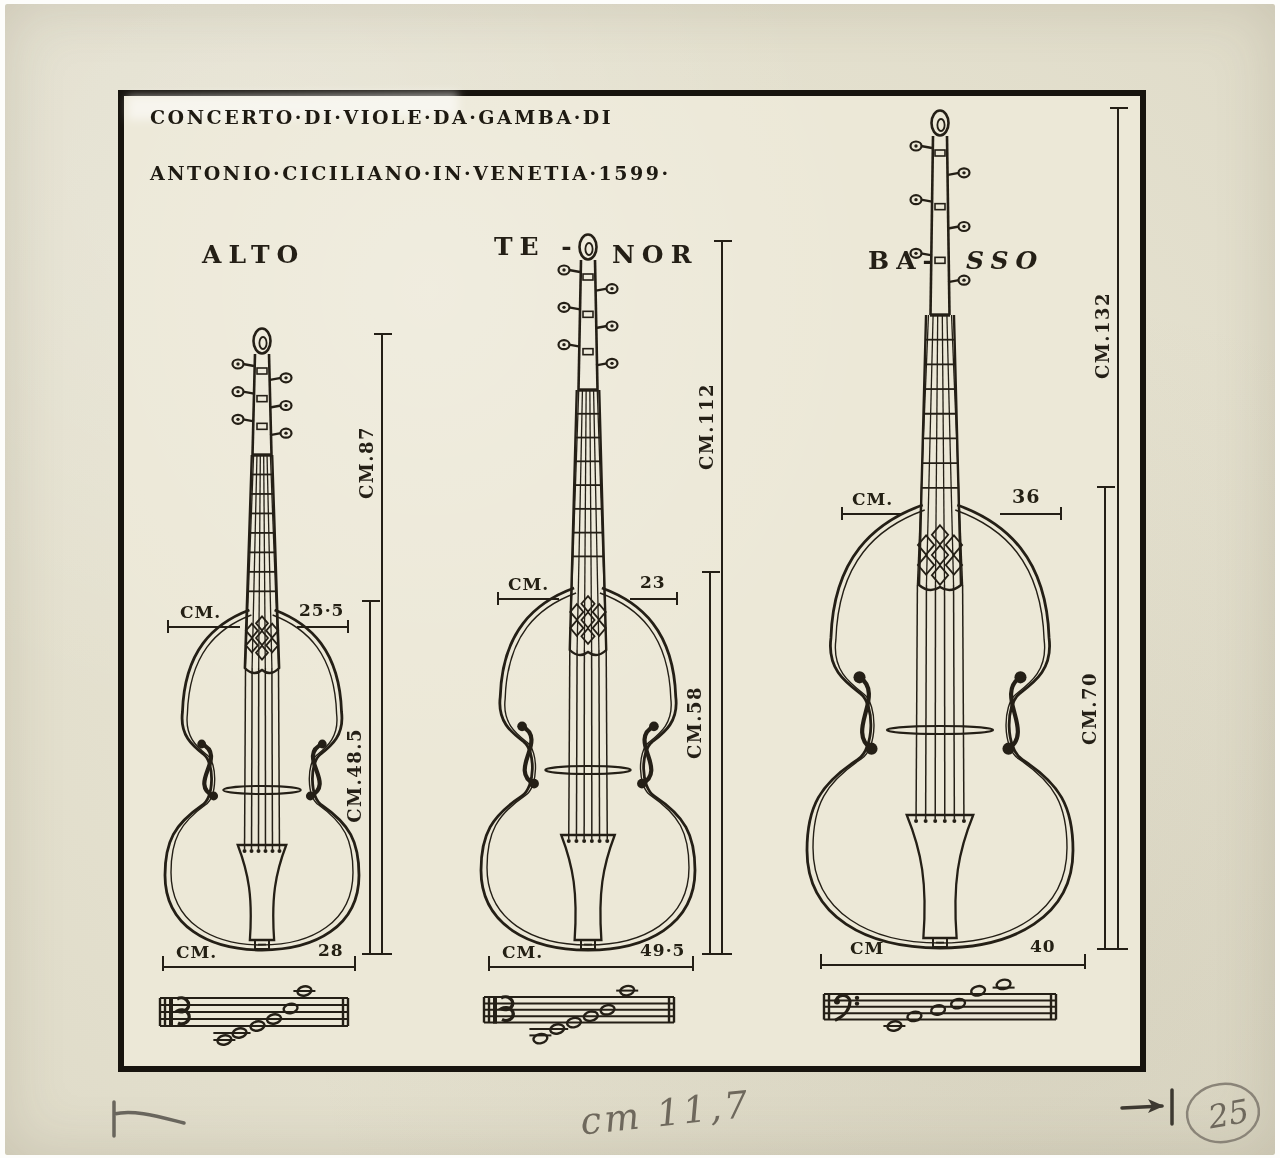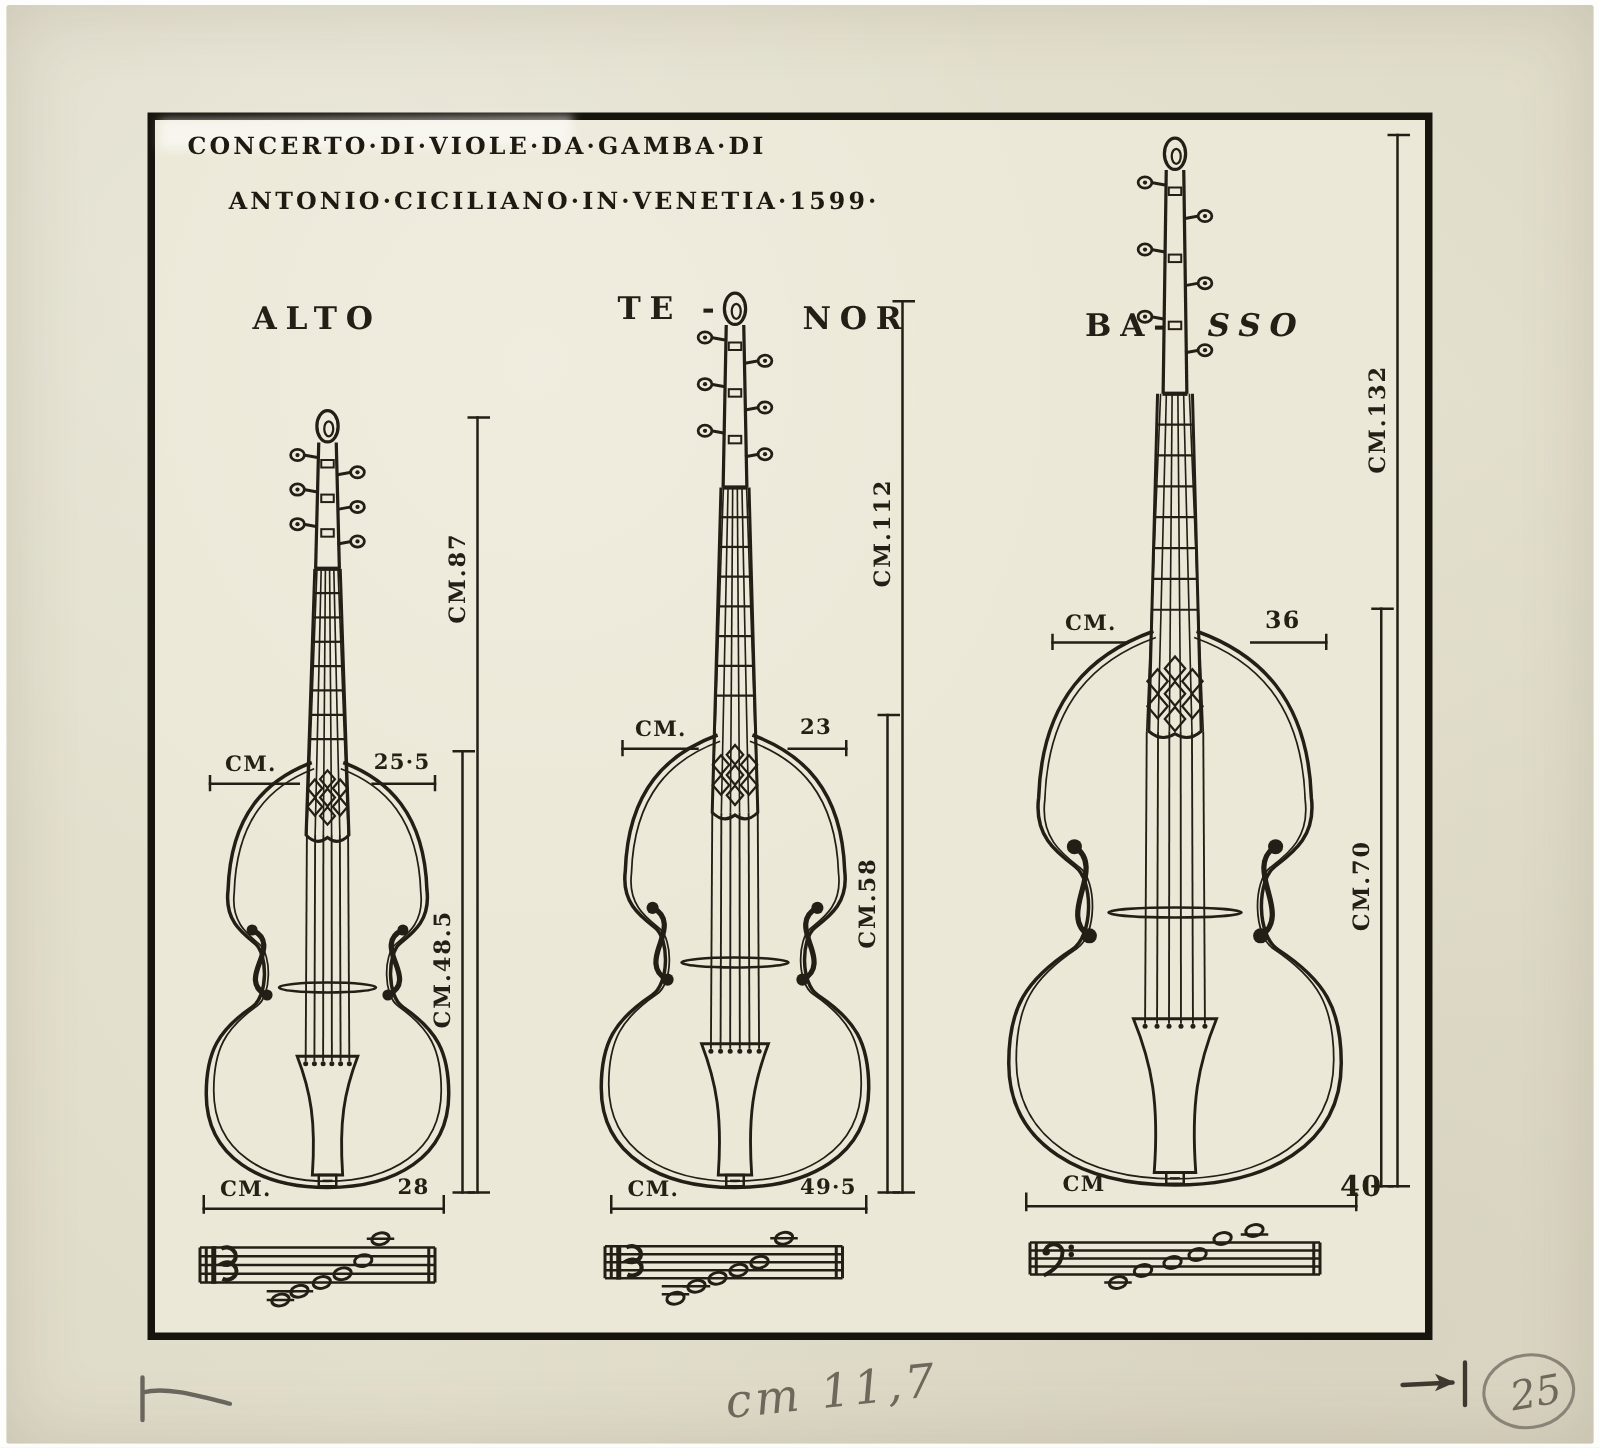--- a/index.html
+++ b/index.html
@@ -36,21 +36,21 @@
     position:absolute;left:128px;top:94px;width:330px;height:24px;
     background:rgba(255,255,255,0.55);filter:blur(4px);
     transform:rotate(-0.6deg);
   }
   .title-line{
     position:absolute;left:150px;
     font-size:19px;font-weight:700;letter-spacing:2.5px;
     color:#1e1a12;white-space:nowrap;
   }
   #title1{top:106px;}
-  #title2{top:150px;margin-left:33px;}
+  #title2{top:162px;}
   .inst-label{
     position:absolute;font-size:25px;font-weight:700;letter-spacing:7px;
     color:#241f16;white-space:nowrap;
   }
   
   .vdim{position:absolute;width:0;border-left:2.5px solid var(--ink);}
   .vdim::before,.vdim::after{
     content:"";position:absolute;left:-9px;width:18px;border-top:2.5px solid var(--ink);
   }
   .vdim::before{top:0;}
@@ -87,21 +87,21 @@
 
   <div class="paper"></div>
   <div class="frame"></div>
   <div class="glare"></div>
 
   <div id="title1" class="title-line">CONCERTO·DI·VIOLE·DA·GAMBA·DI</div>
   <div id="title2" class="title-line">ANTONIO·CICILIANO·IN·VENETIA·1599·</div>
 
   <span class="inst-label" style="left:202px;top:240px;">ALTO</span>
   <span class="inst-label" style="left:494px;top:232px;">TE -</span>
-  <span class="inst-label" style="left:612px;top:240px;margin-left:30px;">NOR</span>
+  <span class="inst-label" style="left:612px;top:240px;">NOR</span>
   <span class="inst-label" style="left:868px;top:246px;">BA-</span>
   <span class="inst-label" style="left:966px;top:246px;font-style:italic;">SSO</span>
 
   <svg id="viol-alto" style="left:148px;top:320px;" width="235" height="650">
       <g stroke="#241f16" fill="none" stroke-width="2.4">
         <path d="M 101.39,290
     C 65.5,303.6 36.39999999999999,330.8 34.46000000000001,392
     C 31.549999999999997,415.8 45.13000000000001,426 55.800000000000004,434.5
     C 66.47,443 66.47,477 53.86,485.5
     C 26.700000000000003,504.2 17,521.2 17,555.2
@@ -430,21 +430,21 @@
   <div class="hdim" style="left:162px;top:966px;width:194px;"></div>
   <span class="dimtext" style="left:176px;top:942px;">CM.</span>
   <span class="dimtext" style="left:318px;top:940px;">28</span>
 
   <div class="hdim" style="left:488px;top:966px;width:206px;"></div>
   <span class="dimtext" style="left:502px;top:942px;">CM.</span>
   <span class="dimtext" style="left:640px;top:940px;">49·5</span>
 
   <div class="hdim" style="left:820px;top:964px;width:266px;"></div>
   <span class="dimtext" style="left:850px;top:938px;">CM</span>
-  <span class="dimtext" style="left:1072px;top:936px;font-size:23px;">40</span>
+  <span class="dimtext" style="left:1030px;top:936px;font-size:17px;">40</span>
 
   <svg id="staff-alto" style="left:152px;top:980px;" width="205" height="82">
       <g stroke="#241f16" fill="none">
         <line x1="8" y1="18" x2="196" y2="18" stroke-width="2"></line>
         <line x1="8" y1="25" x2="196" y2="25" stroke-width="2"></line>
         <line x1="8" y1="32" x2="196" y2="32" stroke-width="2"></line>
         <line x1="8" y1="39" x2="196" y2="39" stroke-width="2"></line>
         <line x1="8" y1="46" x2="196" y2="46" stroke-width="2"></line>
         <line x1="8" y1="18" x2="8" y2="46" stroke-width="2.4"></line>
         <line x1="13" y1="18" x2="13" y2="46" stroke-width="2.4"></line>

